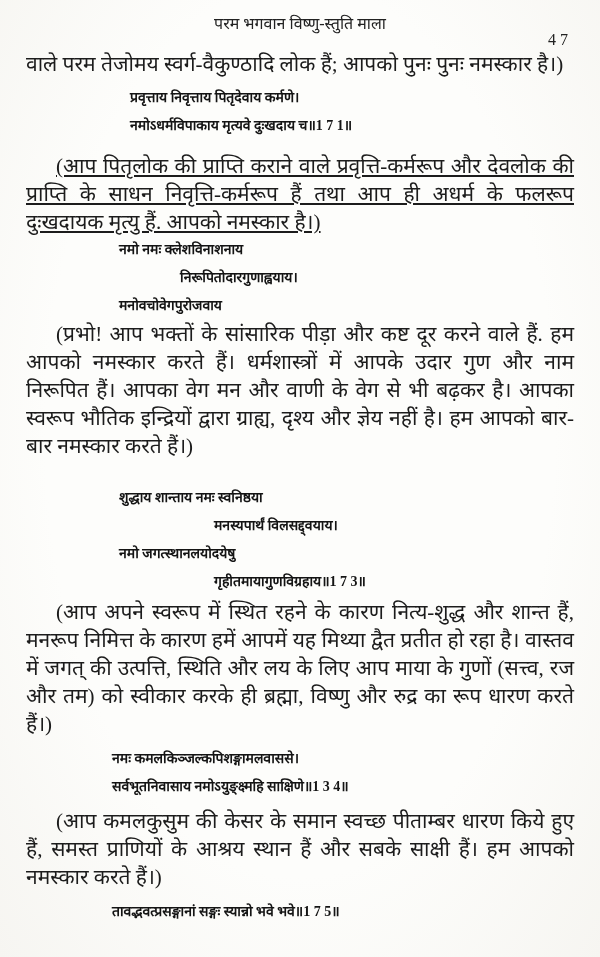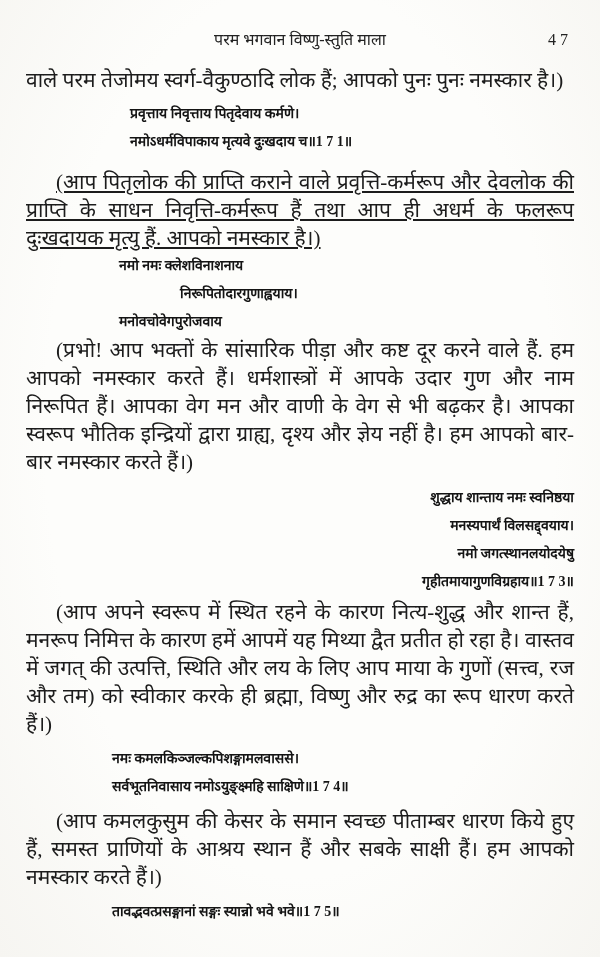--- a/index.html
+++ b/index.html
@@ -12,21 +12,21 @@
     color: #1b1b1b;
   }
   .page {
     position: relative;
     width: 600px;
     height: 957px;
     background: radial-gradient(ellipse at 50% 45%, #fdfdfb 60%, #f6f5f1 100%);
   }
   .header {
     position: relative;
-    padding-top: 28px;
+    padding-top: 12px;
     height: 24px;
     line-height: 24px;
   }
   .title {
     display: block;
     text-align: center;
     font-size: 16px;
     color: #222;
   }
   .pageno {
@@ -59,21 +59,21 @@
   
   .ind-a { margin-left: 104px; }
   .ind-b { margin-left: 93px; }
   .ind-c { margin-left: 154px; }
   .ind-d { margin-left: 188px; }
   .ind-e { margin-left: 86px; }
   
   .mt-6  { margin-top: 6px; }
   .mt-12 { margin-top: 12px; text-decoration: underline; }
   .mt-0  { margin-top: 0; }
-  .mt-8  { margin-top: 8px; text-align: right; }
+  .mt-8  { margin-top: 24px; }
   .mt-2  { margin-top: 2px; }
   .mt-7  { margin-top: 7px; }
 </style>
 </head>
 <body>
 
 <div class="page">
 
   <div class="header">
     <span class="title">परम भगवान विष्णु-स्तुति माला</span>
@@ -103,21 +103,21 @@
       <div class="vline ind-b">शुद्धाय शान्ताय नमः स्वनिष्ठया</div>
       <div class="vline ind-d">मनस्यपार्थं विलसद्द्वयाय।</div>
       <div class="vline ind-b">नमो जगत्स्थानलयोदयेषु</div>
       <div class="vline ind-d">गृहीतमायागुणविग्रहाय॥1 7 3॥</div>
     </div>
 
     <p class="para mt-2">(आप अपने स्वरूप में स्थित रहने के कारण नित्य-शुद्ध और शान्त हैं, मनरूप निमित्त के कारण हमें आपमें यह मिथ्या द्वैत प्रतीत हो रहा है। वास्तव में जगत् की उत्पत्ति, स्थिति और लय के लिए आप माया के गुणों (सत्त्व, रज और तम) को स्वीकार करके ही ब्रह्मा, विष्णु और रुद्र का रूप धारण करते हैं।)</p>
 
     <div class="verse mt-7">
       <div class="vline ind-e">नमः कमलकिञ्जल्कपिशङ्गामलवाससे।</div>
-      <div class="vline ind-e">सर्वभूतनिवासाय नमोऽयुङ्क्ष्महि साक्षिणे॥1 7 4॥</div>
+      <div class="vline ind-e">सर्वभूतनिवासाय नमोऽयुङ्क्ष्महि साक्षिणे॥1 3 4॥</div>
     </div>
 
     <p class="para mt-6">(आप कमलकुसुम की केसर के समान स्वच्छ पीताम्बर धारण किये हुए हैं, समस्त प्राणियों के आश्रय स्थान हैं और सबके साक्षी हैं। हम आपको नमस्कार करते हैं।)</p>
 
     <div class="verse mt-7">
       <div class="vline ind-e">तावद्भवत्प्रसङ्गानां सङ्गः स्यान्नो भवे भवे॥1 7 5॥</div>
     </div>
 
   </div>
 </div>

